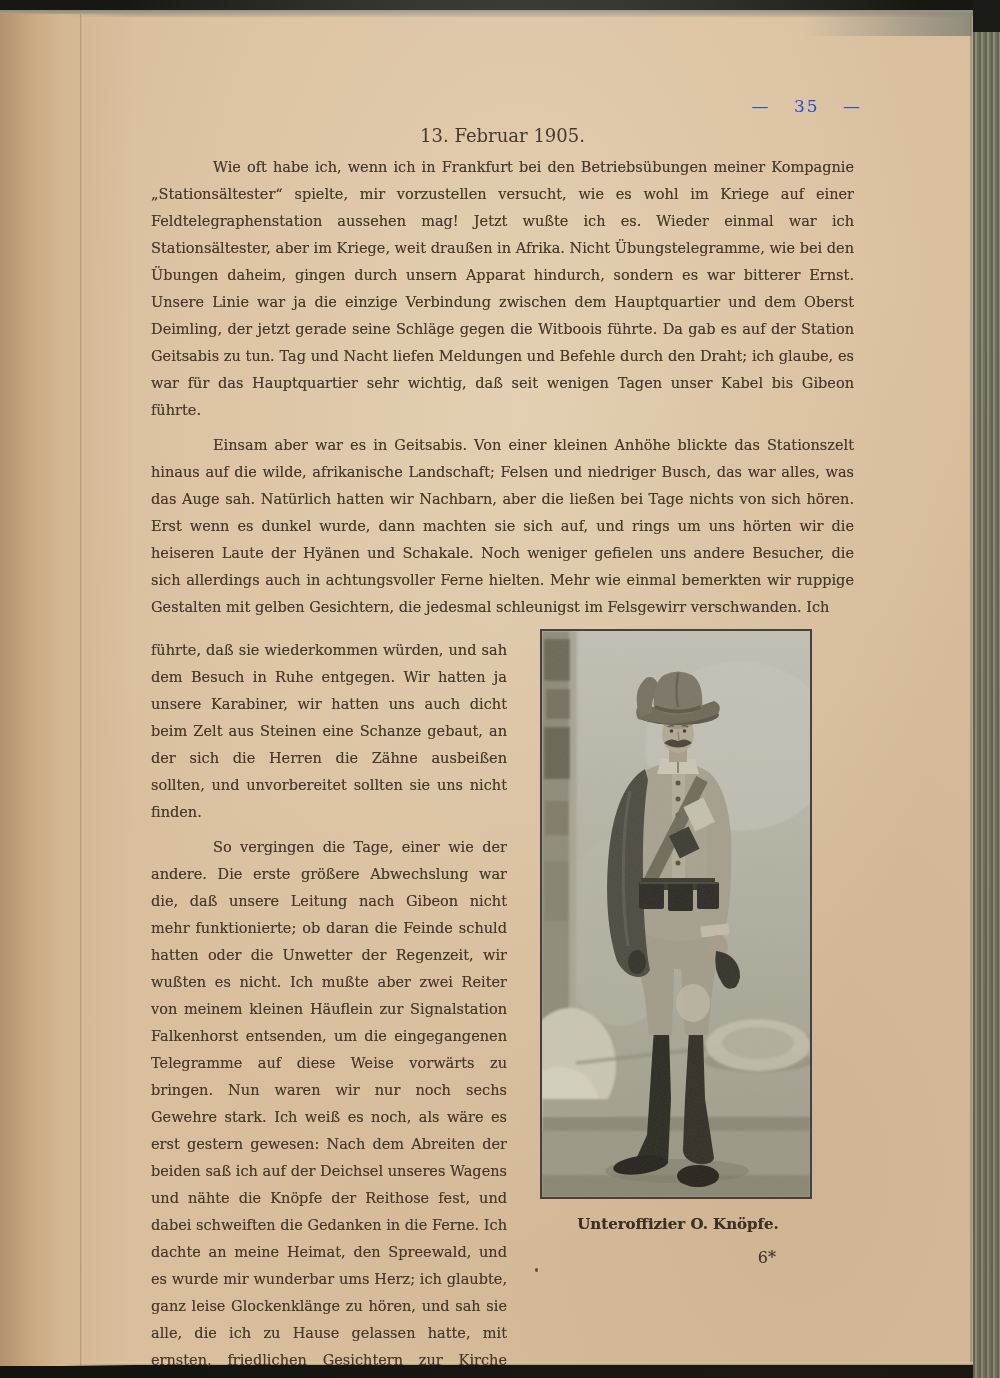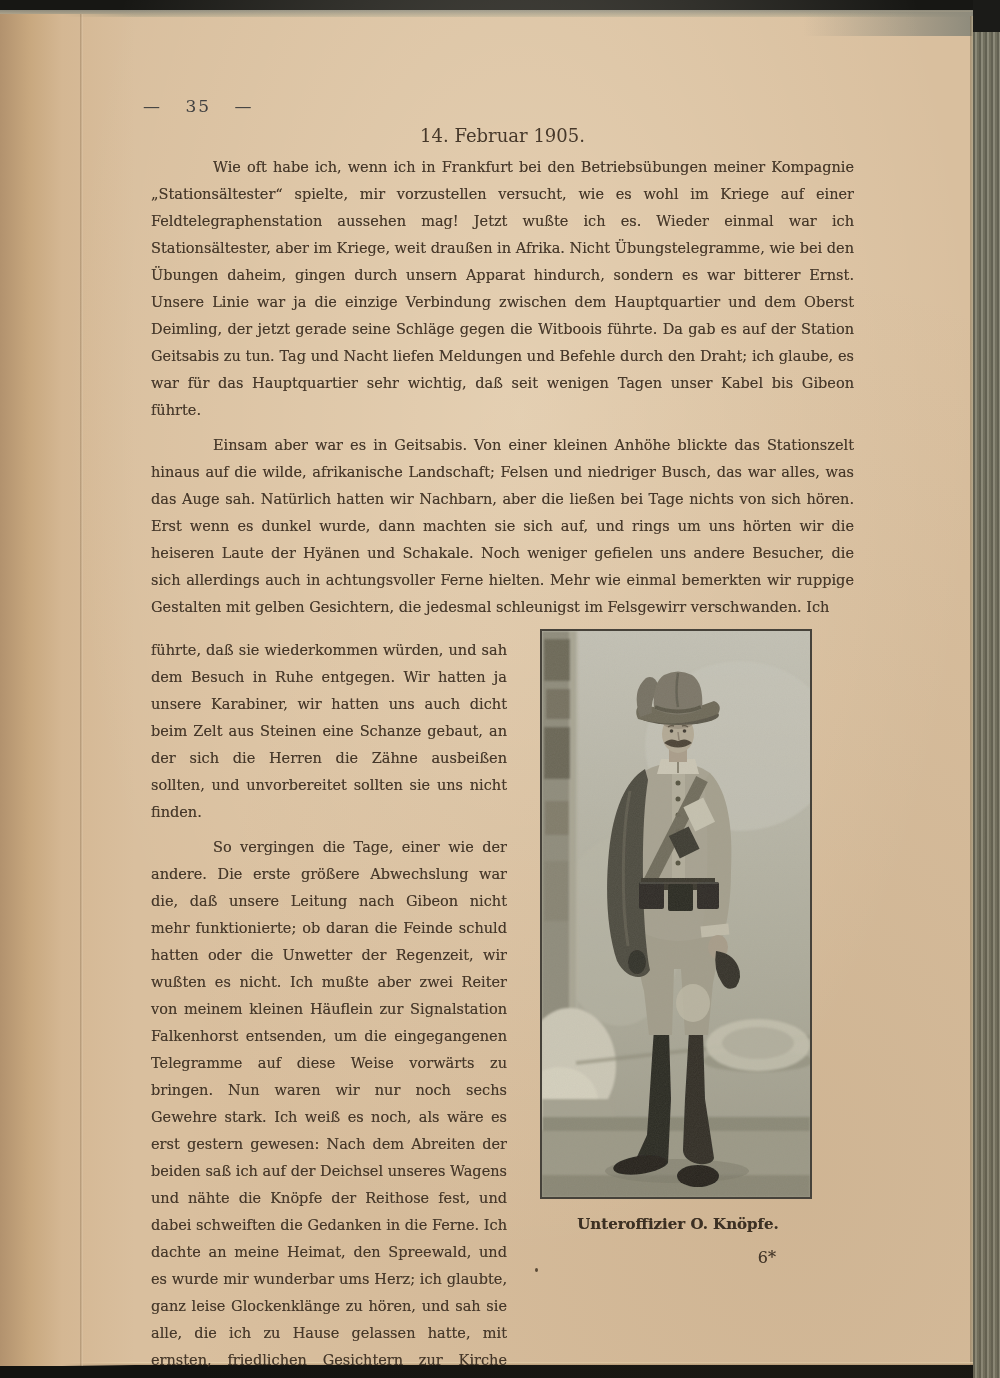--- a/index.html
+++ b/index.html
@@ -28,21 +28,21 @@
   .fore-edge .dark-top{position:absolute;top:0;left:0;right:0;height:32px;background:#1b1b18;}
   .page-edge-line{position:absolute;top:16px;bottom:12px;right:27px;width:3px;
     background:linear-gradient(to right,rgba(90,70,40,.35),#b6aa8e);}
   
   .edge-bottom{position:absolute;bottom:0;left:0;right:27px;height:13px;background:#131310;}
   .edge-bottom-lip{position:absolute;bottom:13px;left:0;right:27px;height:3px;
     background:linear-gradient(to bottom,rgba(236,216,180,.9),rgba(160,130,95,.6));}
 
   
   .content{position:absolute;left:143px;top:96px;width:719px;color:#46382a;}
-  .folio{ text-align:left;font-size:17px;word-spacing:16px;letter-spacing:2px;color:#404040;}
+  .folio{ text-align:right;font-size:17px;word-spacing:16px;letter-spacing:2px;color:#1d4ed8;}
   .title{ text-align:center;font-size:30px;font-weight:bold;letter-spacing:.5px;
           margin-top:22px;color:#35291d;}
   .dateline{text-align:center;font-size:18px;margin-top:9px;color:#46382a;}
   .body-text{font-size:14.5px;line-height:27px;text-align:justify;
              color:#46382a;text-shadow:0 0 .4px rgba(70,56,42,.55);}
   p.para{margin:8px;text-indent:62px;}
   p.para.noindent{text-indent:0;}
   .p-first{margin-top:16px;}
   .wrap-row{display:flex;align-items:flex-start;margin-top:0;}
   .left-col{width:372px;}
@@ -71,21 +71,21 @@
   <div class="edge-bottom-lip"></div>
   <div class="edge-bottom"></div>
   <div class="gutter"></div>
   <div class="gutter-crease"></div>
   <div class="paper-light"></div>
   <div class="fleck"></div>
 
   <div class="content">
 
     <div class="folio">— 35 —</div>
-    <div class="dateline">14. Februar 1905.</div>
+    <div class="dateline">13. Februar 1905.</div>
 
     <div class="body-text">
       <p class="para p-first">Wie oft habe ich, wenn ich in Frankfurt bei den Betriebsübungen meiner Kompagnie „Stationsältester“ spielte, mir vorzustellen versucht, wie es wohl im Kriege auf einer Feldtelegraphenstation aussehen mag! Jetzt wußte ich es. Wieder einmal war ich Stationsältester, aber im Kriege, weit draußen in Afrika. Nicht Übungstelegramme, wie bei den Übungen daheim, gingen durch unsern Apparat hindurch, sondern es war bitterer Ernst. Unsere Linie war ja die einzige Verbindung zwischen dem Hauptquartier und dem Oberst Deimling, der jetzt gerade seine Schläge gegen die Witboois führte. Da gab es auf der Station Geitsabis zu tun. Tag und Nacht liefen Meldungen und Befehle durch den Draht; ich glaube, es war für das Hauptquartier sehr wichtig, daß seit wenigen Tagen unser Kabel bis Gibeon führte.</p>
       <p class="para">Einsam aber war es in Geitsabis. Von einer kleinen Anhöhe blickte das Stationszelt hinaus auf die wilde, afrikanische Landschaft; Felsen und niedriger Busch, das war alles, was das Auge sah. Natürlich hatten wir Nachbarn, aber die ließen bei Tage nichts von sich hören. Erst wenn es dunkel wurde, dann machten sie sich auf, und rings um uns hörten wir die heiseren Laute der Hyänen und Schakale. Noch weniger gefielen uns andere Besucher, die sich allerdings auch in achtungsvoller Ferne hielten. Mehr wie einmal bemerkten wir ruppige Gestalten mit gelben Gesichtern, die jedesmal schleunigst im Felsgewirr verschwanden. Ich</p>
 
       <div class="wrap-row">
         <div class="left-col">
           <p class="para noindent">führte, daß sie wiederkommen würden, und sah dem Besuch in Ruhe entgegen. Wir hatten ja unsere Karabiner, wir hatten uns auch dicht beim Zelt aus Steinen eine Schanze gebaut, an der sich die Herren die Zähne ausbeißen sollten, und unvorbereitet sollten sie uns nicht finden.</p>
           <p class="para">So vergingen die Tage, einer wie der andere. Die erste größere Abwechslung war die, daß unsere Leitung nach Gibeon nicht mehr funktionierte; ob daran die Feinde schuld hatten oder die Unwetter der Regenzeit, wir wußten es nicht. Ich mußte aber zwei Reiter von meinem kleinen Häuflein zur Signalstation Falkenhorst entsenden, um die eingegangenen Telegramme auf diese Weise vorwärts zu bringen. Nun waren wir nur noch sechs Gewehre stark. Ich weiß es noch, als wäre es erst gestern gewesen: Nach dem Abreiten der beiden saß ich auf der Deichsel unseres Wagens und nähte die Knöpfe der Reithose fest, und dabei schweiften die Gedanken in die Ferne. Ich dachte an meine Heimat, den Spreewald, und es wurde mir wunderbar ums Herz; ich glaubte, ganz leise Glockenklänge zu hören, und sah sie alle, die ich zu Hause gelassen hatte, mit ernsten, friedlichen Gesichtern zur Kirche gehen. Es war ja Sonntag! Und dann erhob ich die Augen und fand mich wieder rings von der fremden, afrikanischen Landschaft umgeben. Ob ich je die Heimat wiedersehen würde? Es sollte früher sein, als ich ahnte.</p>
         </div>

